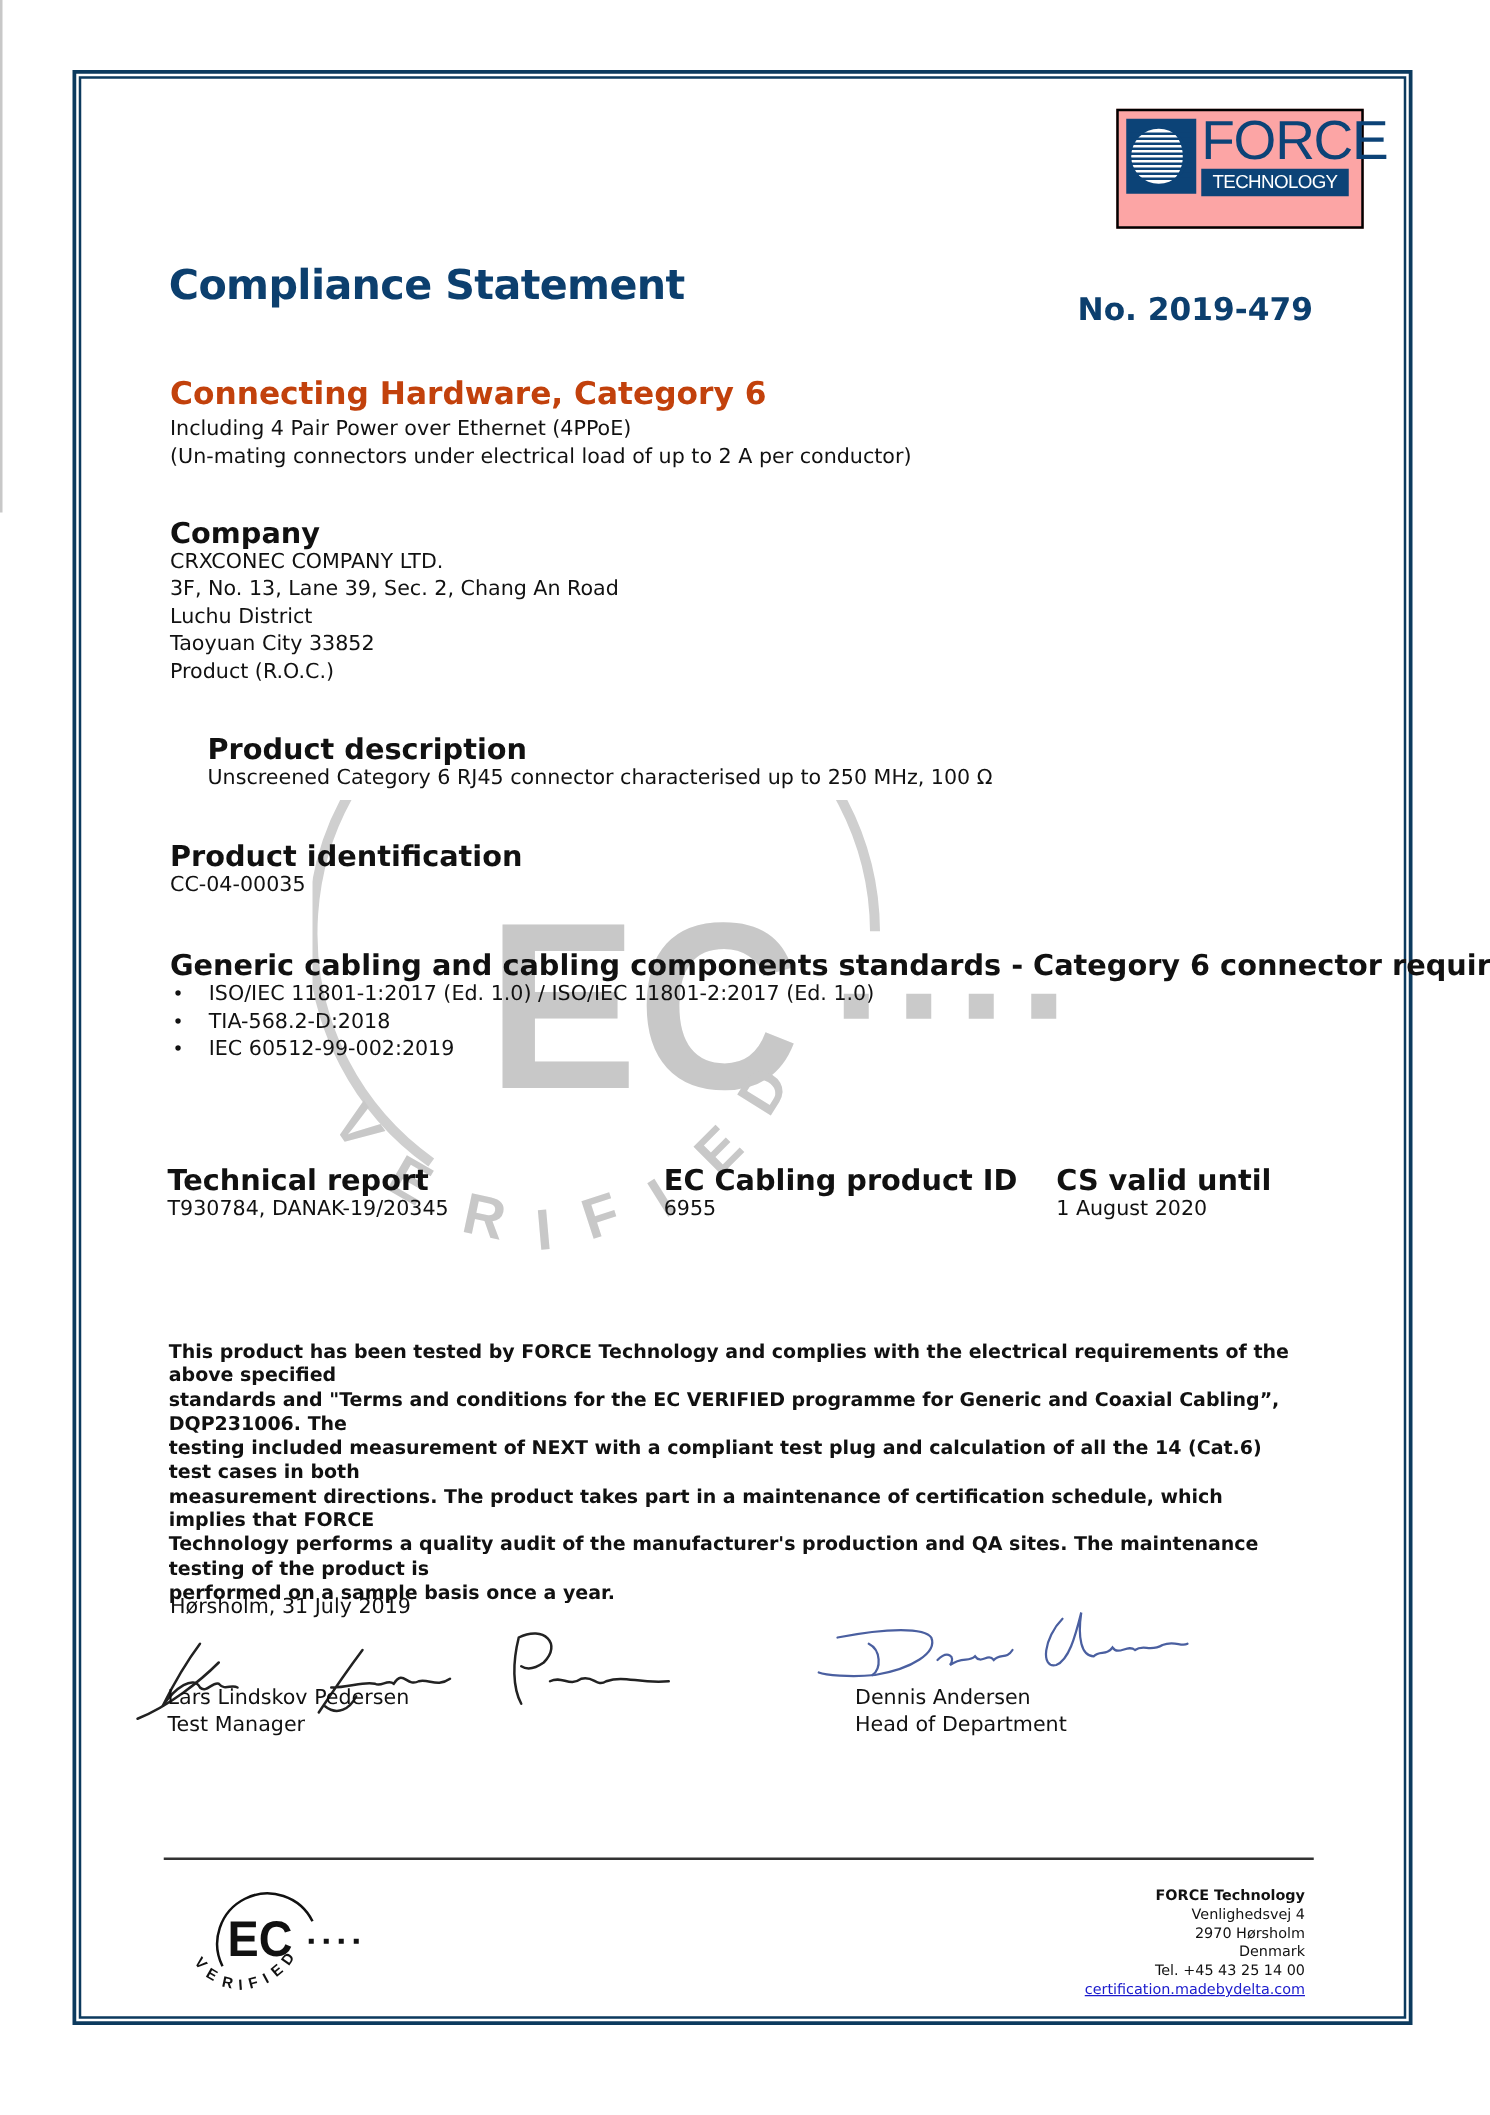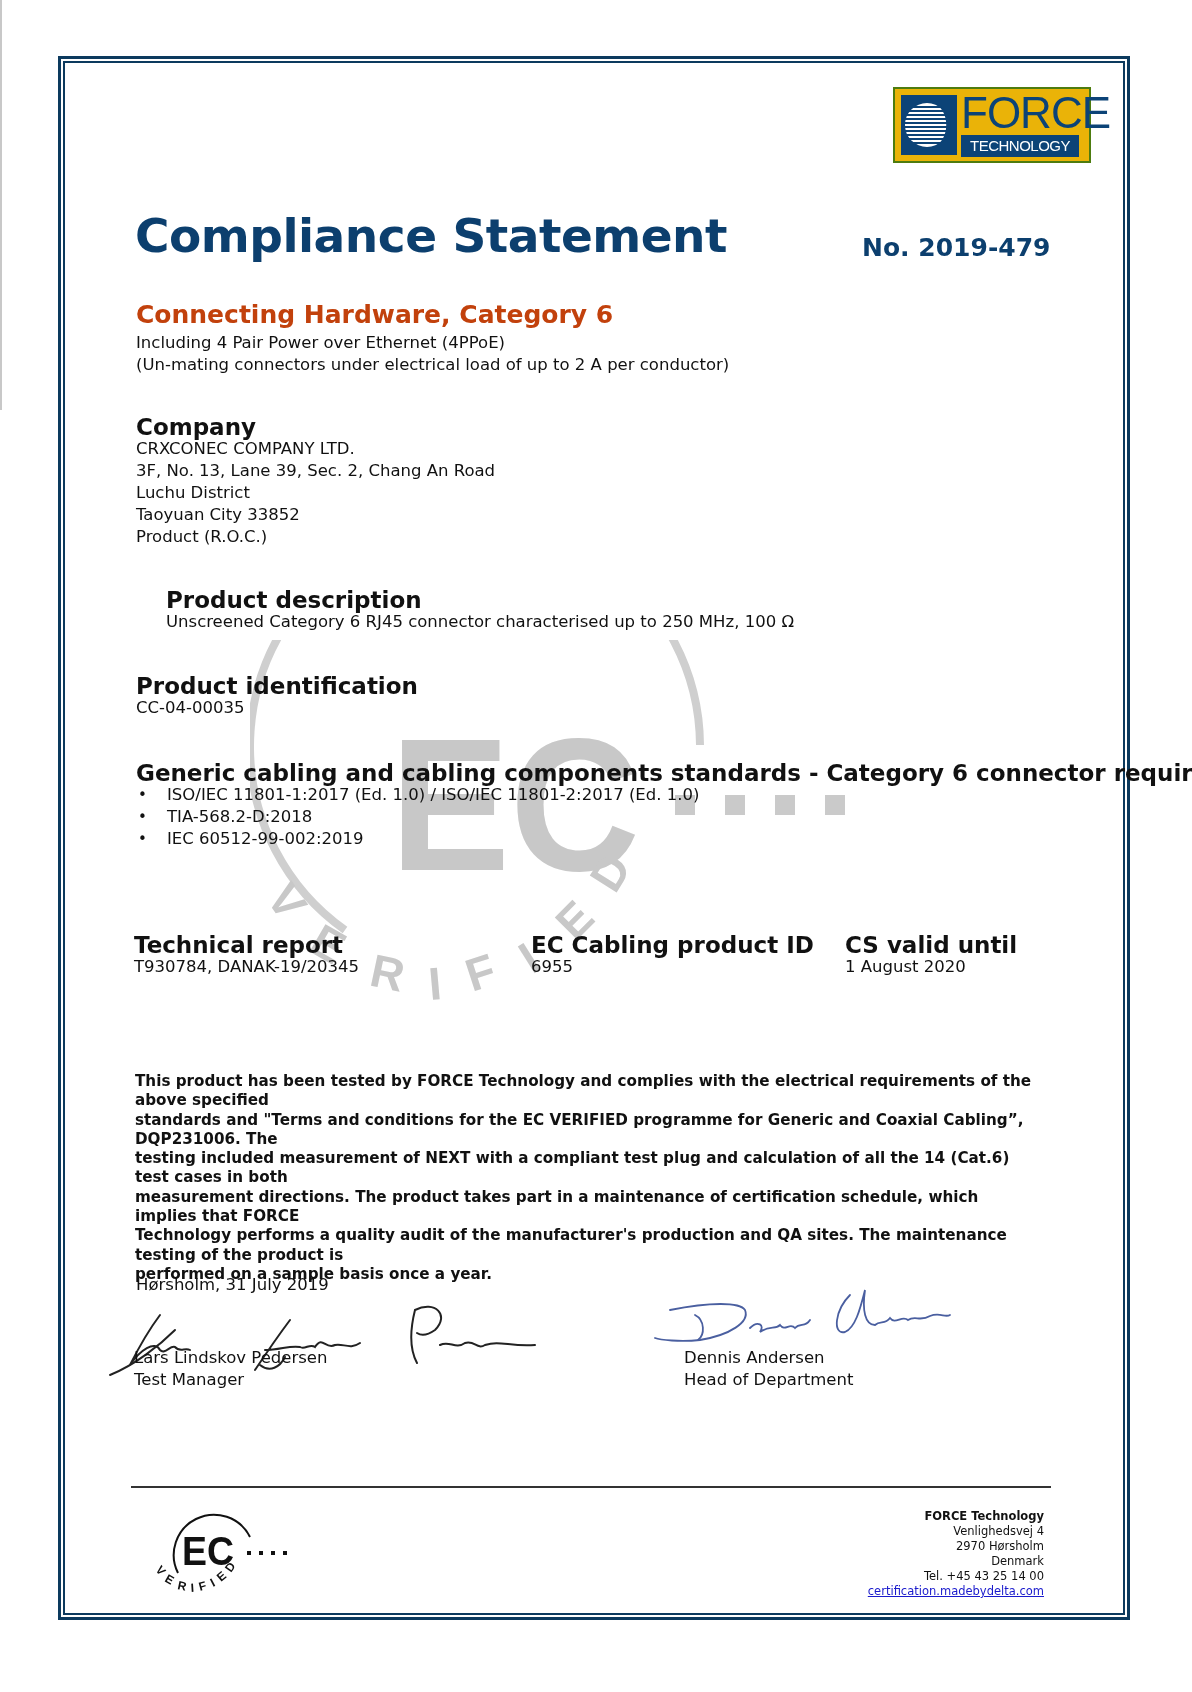--- a/index.html
+++ b/index.html
@@ -17,39 +17,39 @@
     border: 3px solid #0c3a5e; box-sizing: border-box;
   }
   .frame-inner {
     position: absolute; left: 63px; top: 61px; width: 1062px; height: 1554px;
     border: 2px solid #0c3a5e; box-sizing: border-box;
   }
   .abs { position: absolute; }
 
   
   .logo {
-    position: absolute; left: 893px; top: 87px; width: 198px; height: 76px;
-    border: 2px solid #4d7c0f; box-sizing: border-box; background: #eab308;
+    position: absolute; left: 893px; top: 87px; width: 198px; height: 96px;
+    border: 2px solid #000000; box-sizing: border-box; background: #fca5a5;
   }
   .logo-globe {
     position: absolute; left: 6px; top: 6px; width: 56px; height: 60px; background: #0c4377;
   }
   .logo-globe svg { display: block; }
   .logo-force {
     position: absolute; left: 66px; top: 0px; font-family: "Liberation Sans", sans-serif;
     font-size: 44px; color: #0c4377; letter-spacing: -1px; line-height: 48px;
   }
   .logo-tech {
     position: absolute; left: 66px; top: 46px; width: 118px; height: 22px; background: #0c4377;
     color: #fff; font-family: "Liberation Sans", sans-serif; font-size: 15px; line-height: 22px;
     text-align: center; letter-spacing: -0.5px;
   }
 
   .title {
-    left: 135px; top: 208px; font-size: 47px; font-weight: bold; color: #0c3f6e;
+    left: 135px; top: 208px; font-size: 33px; font-weight: bold; color: #0c3f6e;
     letter-spacing: -0.5px; white-space: nowrap;
   }
   .doc-number {
     left: 862px; top: 233px; font-size: 25px; font-weight: bold; color: #0c3f6e; white-space: nowrap;
   }
   .subtitle {
     left: 136px; top: 300px; font-size: 25px; font-weight: bold; color: #c2410c; white-space: nowrap;
   }
   .txt { font-size: 16.5px; line-height: 22px; white-space: nowrap; color: #111; }
   .hdr { font-size: 23px; font-weight: bold; line-height: 22px; white-space: nowrap; color: #111; }

